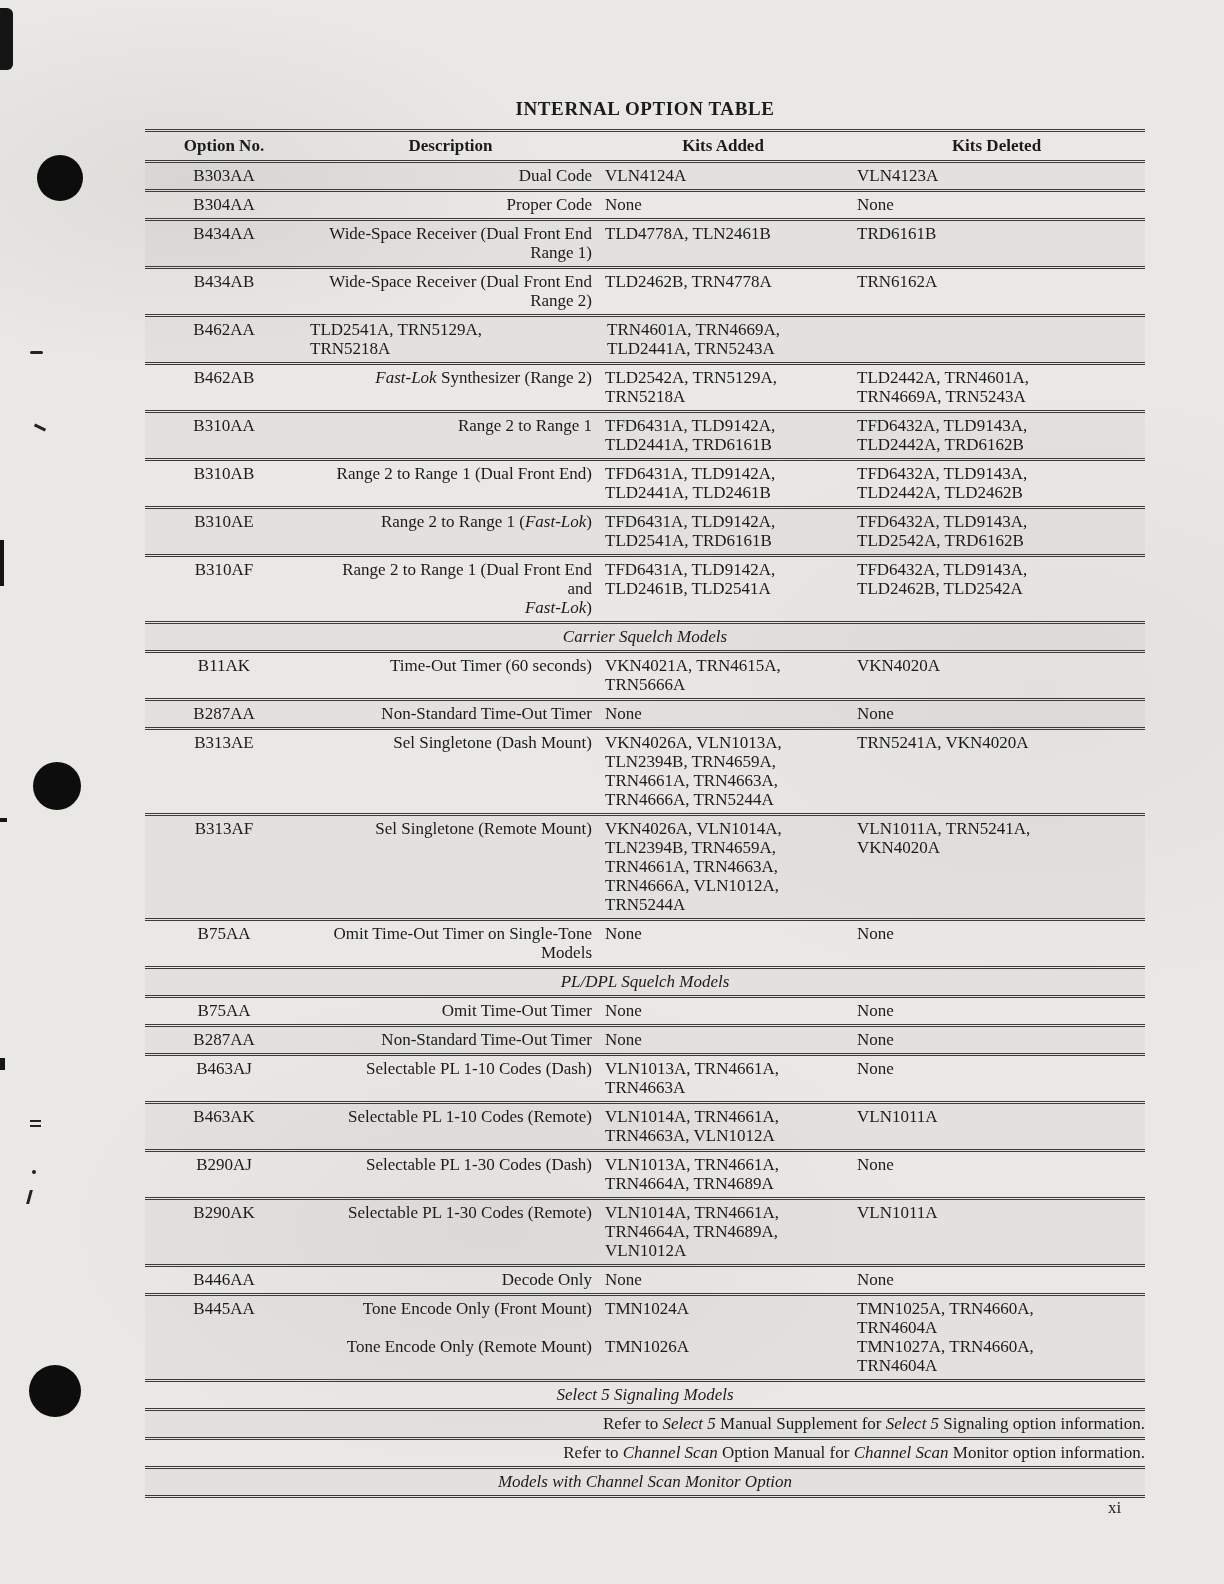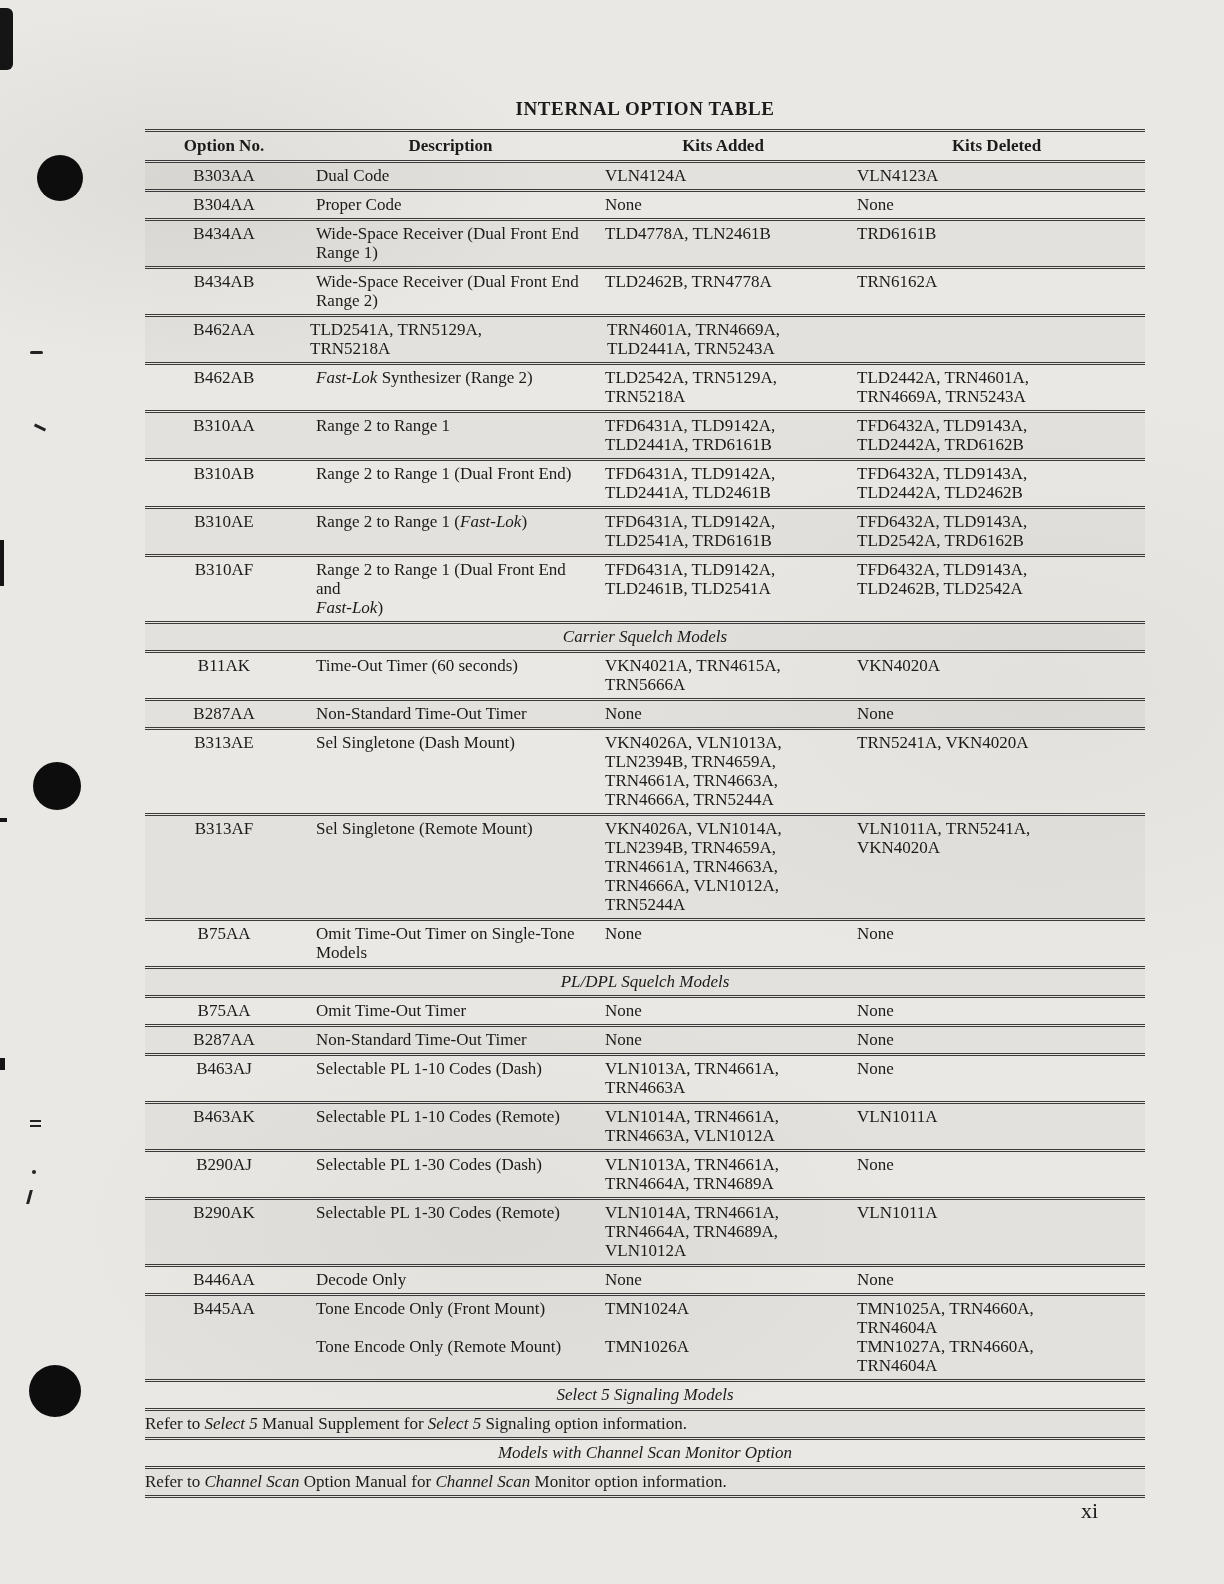--- a/index.html
+++ b/index.html
@@ -24,28 +24,28 @@
     font-size: 19px;
     letter-spacing: 0.6px;
     margin: 0 0 9px 0;
   }
   .opt-table { border-top: 3px double #3b3b3b; font-size: 17px; line-height: 19px; }
   .row { border-bottom: 3px double #3b3b3b; }
   .data-row, .header-row { display: grid; grid-template-columns: 158px 295px 250px 297px; }
   [data-name="option-table-body"] .row:nth-child(odd) { background: rgba(100,100,90,0.05); }
   .cell { padding: 3px 6px 4px; }
   .opt-cell { text-align: center; }
-  .desc-cell { padding-left: 13px; }
+  .desc-cell { padding-left: 13px; text-align: right; }
   .added-cell { padding-left: 7px; }
   .deleted-cell { padding-left: 9px; font-family: Liberation Serif, serif; }
   .hcell { font-weight: bold; text-align: center; padding: 4px 2px 5px; }
   .section-row { text-align: center; font-style: italic; padding: 3px 0 4px; }
-  .note-row { text-align: left; padding: 3px 0 4px; }
+  .note-row { text-align: right; padding: 3px 0 4px; }
   .line { min-height: 19px; }
-  .page-number { position: absolute; left: 1081px; top: 1498px; font-size: 22px; }
+  .page-number { position: absolute; left: 1108px; top: 1498px; font-size: 17px; }
   
   .deco { position: absolute; background: #151515; }
   .corner-bar { left: 0; top: 8px; width: 13px; height: 62px; border-radius: 0 6px 6px 0; }
   .hole { border-radius: 50%; background: #0d0d0d; }
   .hole1 { left: 37px; top: 155px; width: 46px; height: 46px; }
   .hole2 { left: 33px; top: 762px; width: 48px; height: 48px; }
   .hole3 { left: 29px; top: 1365px; width: 52px; height: 52px; }
   .m1 { left: 30px; top: 351px; width: 13px; height: 3px; border-radius: 2px; background:#222; }
   .m2 { left: 34px; top: 426px; width: 12px; height: 3px; transform: rotate(25deg); background:#222; }
   .m3 { left: 0; top: 540px; width: 4px; height: 46px; }
@@ -439,22 +439,22 @@
             </div>
             <div class="cell deleted-cell" data-name="kits-deleted-cell">
               <div class="line" data-name="cell-line">TMN1025A, TRN4660A,</div>
               <div class="line" data-name="cell-line">TRN4604A</div>
               <div class="line" data-name="cell-line">TMN1027A, TRN4660A,</div>
               <div class="line" data-name="cell-line">TRN4604A</div>
             </div>
           </div>
           <div class="row section-row" data-name="section-header">Select 5 Signaling Models</div>
           <div class="row note-row" data-name="section-note">Refer to <i>Select 5</i> Manual Supplement for <i>Select 5</i> Signaling option information.</div>
+          <div class="row note-row" data-name="section-note">Refer to <i>Channel Scan</i> Option Manual for <i>Channel Scan</i> Monitor option information.</div>
           <div class="row section-row" data-name="section-header">Models with Channel Scan Monitor Option</div>
-          <div class="row note-row" data-name="section-note">Refer to <i>Channel Scan</i> Option Manual for <i>Channel Scan</i> Monitor option information.</div>
         </div>
     </div>
   </div>
 
   <div class="page-number" data-name="page-number">xi</div>
   <div class="deco bottom-rule" data-name="bottom-rule"></div>
   <div class="deco bottom-edge" data-name="bottom-edge-line"></div>
 </div>
 
 </body></html>

